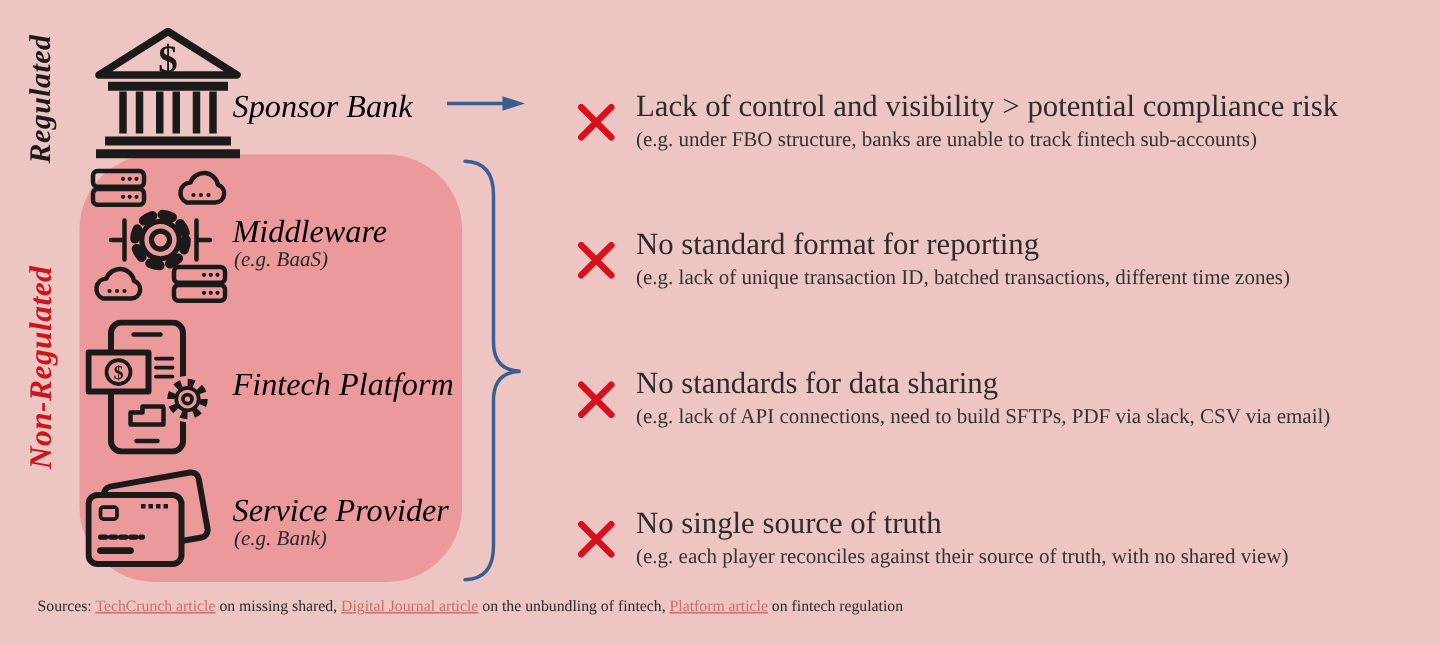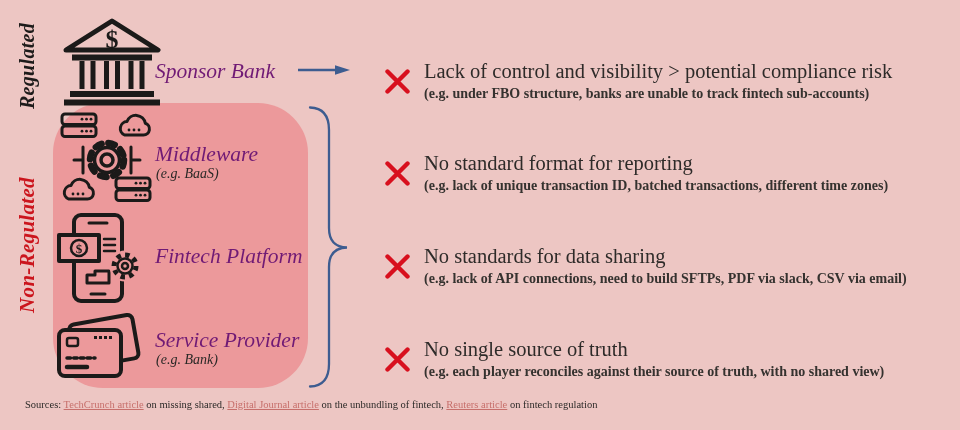--- a/index.html
+++ b/index.html
@@ -31,21 +31,21 @@
     left:53px;top:103px;width:255px;height:285px;
     background:#ec999b;border-radius:50px;
   }
   
   .iconwrap{position:absolute;}
   .iconwrap svg{display:block;}
   
   .entity-label{
     position:absolute;left:155px;
     font-style:italic;font-size:21.5px;line-height:25px;
-    color:#701a75;white-space:nowrap;
+    color:#000000;white-space:nowrap;
   }
   .entity-sub{
     position:absolute;left:156px;
     font-style:italic;font-size:14px;line-height:16px;
     color:#2a2826;white-space:nowrap;
   }
   
   .arrow{position:absolute;left:297px;top:62px;}
   .brace{position:absolute;left:306px;top:106px;}
   
@@ -54,21 +54,21 @@
     display:flex;align-items:center;
   }
   .issue-x{flex:0 0 auto;margin-top:3px;}
   .issue-text{margin-left:14px;}
   .issue-title{
     font-size:20.5px;line-height:27px;
     color:#2e2b29;white-space:nowrap;
   }
   .issue-detail{
     font-size:14px;line-height:17px;
-    color:#35322f;white-space:nowrap;font-weight:bold;
+    color:#35322f;white-space:nowrap;
   }
   
   .sources{
     position:absolute;left:25px;top:399px;
     font-size:10.5px;color:#2c2a28;white-space:nowrap;
   }
   .src-link{
     color:#c76f6b;text-decoration:underline;cursor:pointer;
   }
 </style>
@@ -262,16 +262,16 @@
     <svg class="issue-x" width="25" height="25" viewBox="0 0 25 25">
       <path d="M2.5 2.5 L22.5 22.5 M22.5 2.5 L2.5 22.5" stroke="#d8101e" stroke-width="4.4" stroke-linecap="round" fill="none"></path>
     </svg>
     <div class="issue-text">
       <div class="issue-title">No single source of truth</div>
       <div class="issue-detail">(e.g. each player reconciles against their source of truth, with no shared view)</div>
     </div>
   </div>
 
   <div class="sources">
-    <span>Sources: </span><a class="src-link">TechCrunch article</a><span> on missing shared, </span><a class="src-link">Digital Journal article</a><span> on the unbundling of fintech, </span><a class="src-link">Reuters article</a><span> on fintech regulation</span>
+    <span>Sources: </span><a class="src-link">TechCrunch article</a><span> on missing shared, </span><a class="src-link">Digital Journal article</a><span> on the unbundling of fintech, </span><a class="src-link">Platform article</a><span> on fintech regulation</span>
   </div>
 
 </div>
 
 </body></html>

